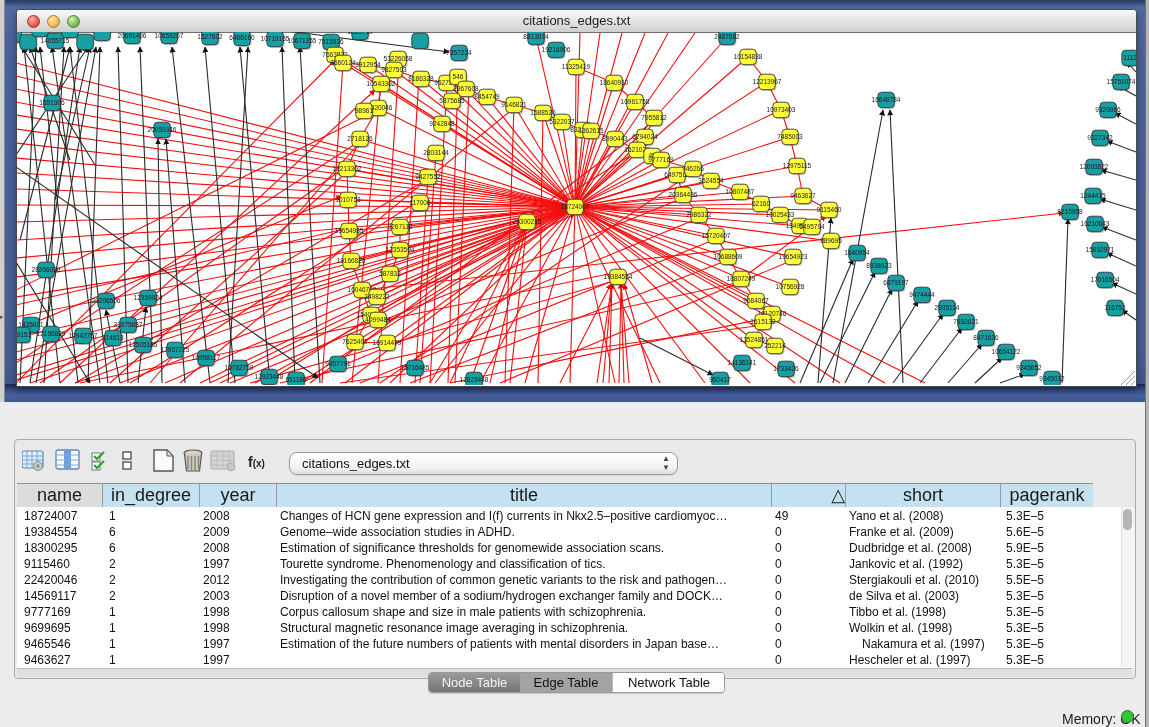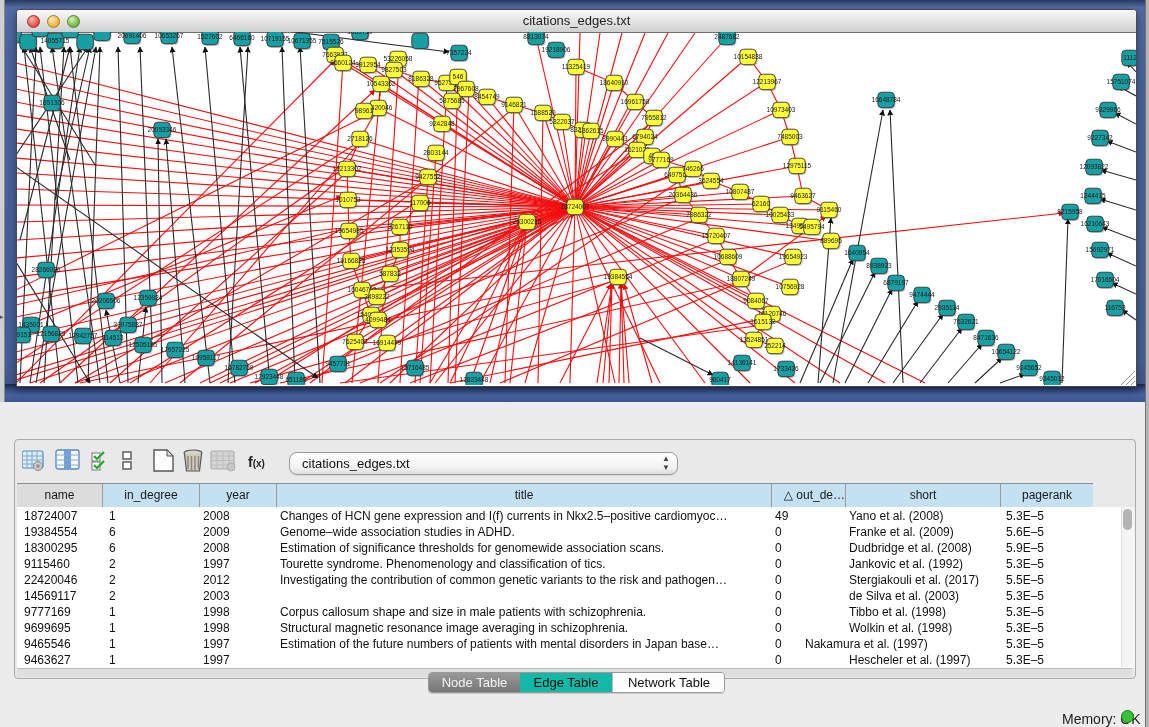--- a/index.html
+++ b/index.html
@@ -795,21 +795,21 @@
     </g>
   </svg>
   <div class="abs" style="left:248px;top:52px;width:30px;font-size:14px;font-weight:bold;color:#222;">f<span style="font-size:10px;">(x)</span></div>
 
   <div class="abs" style="left:289px;top:50px;width:387px;height:21px;border:1px solid #9b9b9b;border-radius:8px;
        background:linear-gradient(#ffffff,#f2f2f2 70%,#dedede);box-shadow:0 1px 1px rgba(0,0,0,0.08);">
     <div class="abs" style="left:12px;top:0;font-size:13px;color:#111;line-height:21px;">citations_edges.txt</div>
     <div class="abs" style="right:7px;top:1px;font-size:8px;color:#444;line-height:9px;text-align:center;">▲<br>▼</div>
   </div>
 
-  <div class="abs" style="left:17px;top:81px;width:1076px;height:23px;border-top:1px solid #8e8e8e;border-bottom:1px solid #8e8e8e;font-size:12px;color:#1a1a1a;">
+  <div class="abs" style="left:17px;top:81px;width:1076px;height:23px;border-top:1px solid #8e8e8e;border-bottom:1px solid #8e8e8e;font-size:18px;color:#1a1a1a;">
     <div class="abs" style="left:0;top:0;width:85px;height:23px;background:#dcdcdc;border-right:1px solid #9a9a9a;text-align:center;line-height:23px;">name</div>
     <div class="abs" style="left:86px;top:0;width:96px;height:23px;background:#c3e1f0;border-right:1px solid #9a9a9a;text-align:center;line-height:23px;">in_degree</div>
     <div class="abs" style="left:183px;top:0;width:76px;height:23px;background:#c3e1f0;border-right:1px solid #9a9a9a;text-align:center;line-height:23px;">year</div>
     <div class="abs" style="left:260px;top:0;width:494px;height:23px;background:#c3e1f0;border-right:1px solid #9a9a9a;text-align:center;line-height:23px;">title</div>
     <div class="abs" style="left:755px;top:0;width:73px;height:23px;background:#c3e1f0;border-right:1px solid #9a9a9a;text-align:right;line-height:23px;"><span style="margin-left:4px;">△ out_de…</span></div>
     <div class="abs" style="left:829px;top:0;width:154px;height:23px;background:#c3e1f0;border-right:1px solid #9a9a9a;text-align:center;line-height:23px;">short</div>
     <div class="abs" style="left:984px;top:0;width:92px;height:23px;background:#c3e1f0;text-align:center;line-height:23px;">pagerank</div>
   </div>
 
   <div class="abs" style="left:17px;top:105px;width:1118px;height:161px;background:#fff;font-size:12px;color:#111;">
@@ -848,27 +848,28 @@
         <span class="abs" style="left:758px;">0</span>
         <span class="abs" style="left:832px;">Jankovic et al. (1992)</span>
         <span class="abs" style="left:989px;">5.3E–5</span>
       </div>
 <div class="abs" style="left:0;top:66px;width:1100px;height:16px;white-space:nowrap;">
         <span class="abs" style="left:7px;">22420046</span>
         <span class="abs" style="left:92px;">2</span>
         <span class="abs" style="left:186px;">2012</span>
         <span class="abs" style="left:263px;width:490px;overflow:hidden;">Investigating the contribution of common genetic variants to the risk and pathogen…</span>
         <span class="abs" style="left:758px;">0</span>
-        <span class="abs" style="left:832px;">Stergiakouli et al. (2017)</span>
+        <span class="abs" style="left:832px;">Stergiakouli et al. (2010)</span>
         <span class="abs" style="left:989px;">5.5E–5</span>
       </div>
 <div class="abs" style="left:0;top:82px;width:1100px;height:16px;white-space:nowrap;">
         <span class="abs" style="left:7px;">14569117</span>
         <span class="abs" style="left:92px;">2</span>
         <span class="abs" style="left:186px;">2003</span>
+        <span class="abs" style="left:263px;width:490px;overflow:hidden;">Disruption of a novel member of a sodium/hydrogen exchanger family and DOCK…</span>
         <span class="abs" style="left:758px;">0</span>
         <span class="abs" style="left:832px;">de Silva et al. (2003)</span>
         <span class="abs" style="left:989px;">5.3E–5</span>
       </div>
 <div class="abs" style="left:0;top:98px;width:1100px;height:16px;white-space:nowrap;">
         <span class="abs" style="left:7px;">9777169</span>
         <span class="abs" style="left:92px;">1</span>
         <span class="abs" style="left:186px;">1998</span>
         <span class="abs" style="left:263px;width:490px;overflow:hidden;">Corpus callosum shape and size in male patients with schizophrenia.</span>
         <span class="abs" style="left:758px;">0</span>
@@ -883,39 +884,39 @@
         <span class="abs" style="left:758px;">0</span>
         <span class="abs" style="left:832px;">Wolkin et al. (1998)</span>
         <span class="abs" style="left:989px;">5.3E–5</span>
       </div>
 <div class="abs" style="left:0;top:130px;width:1100px;height:16px;white-space:nowrap;">
         <span class="abs" style="left:7px;text-align:center;">9465546</span>
         <span class="abs" style="left:92px;">1</span>
         <span class="abs" style="left:186px;">1997</span>
         <span class="abs" style="left:263px;width:490px;overflow:hidden;">Estimation of the future numbers of patients with mental disorders in Japan base…</span>
         <span class="abs" style="left:758px;">0</span>
-        <span class="abs" style="left:788px;">Nakamura et al. (1997)</span>
+        <span class="abs" style="left:845px;">Nakamura et al. (1997)</span>
         <span class="abs" style="left:989px;">5.3E–5</span>
       </div>
 <div class="abs" style="left:0;top:146px;width:1100px;height:16px;white-space:nowrap;">
         <span class="abs" style="left:7px;">9463627</span>
         <span class="abs" style="left:92px;">1</span>
         <span class="abs" style="left:186px;">1997</span>
         <span class="abs" style="left:758px;">0</span>
         <span class="abs" style="left:832px;">Hescheler et al. (1997)</span>
         <span class="abs" style="left:989px;">5.3E–5</span>
       </div>
 
     <div class="abs" style="left:1104px;top:0;width:13px;height:160px;background:#f4f4f4;border-left:1px solid #e0e0e0;"></div>
     <div class="abs" style="left:1106px;top:2px;width:9px;height:21px;background:#b5b5b5;border-radius:5px;"></div>
   </div>
   <div class="abs" style="left:17px;top:266px;width:1115px;height:8px;background:#dfdfdf;border-top:1px solid #bbb;"></div>
 
   <div class="abs" style="left:428px;top:270px;width:295px;height:19px;border:1px solid #9a9a9a;border-radius:4px;
       overflow:hidden;font-size:13px;line-height:19px;text-align:center;box-shadow:0 1px 1px rgba(0,0,0,0.15);">
     <div class="abs" style="left:0;top:0;width:91px;height:19px;background:linear-gradient(#9a9a9a,#757575);color:#f4f4f4;">Node Table</div>
-    <div class="abs" style="left:91px;top:0;width:92px;height:25px;background:#14b8a6;color:#111;">Edge Table</div>
+    <div class="abs" style="left:91px;top:0;width:92px;height:25px;background:#a3a3a3;color:#111;">Edge Table</div>
     <div class="abs" style="left:183px;top:0;width:112px;height:19px;background:#fdfdfd;color:#111;border-left:1px solid #bbb;">Network Table</div>
   </div>
 
   <div class="abs" style="left:1062px;top:309px;font-size:14px;color:#222;">Memory: OK</div>
   <div class="abs" style="left:1121px;top:308px;width:11px;height:11px;border-radius:50%;background:#35c435;border:1.5px solid #1f7a1f;"></div>
 </div>
 
 </body></html>

